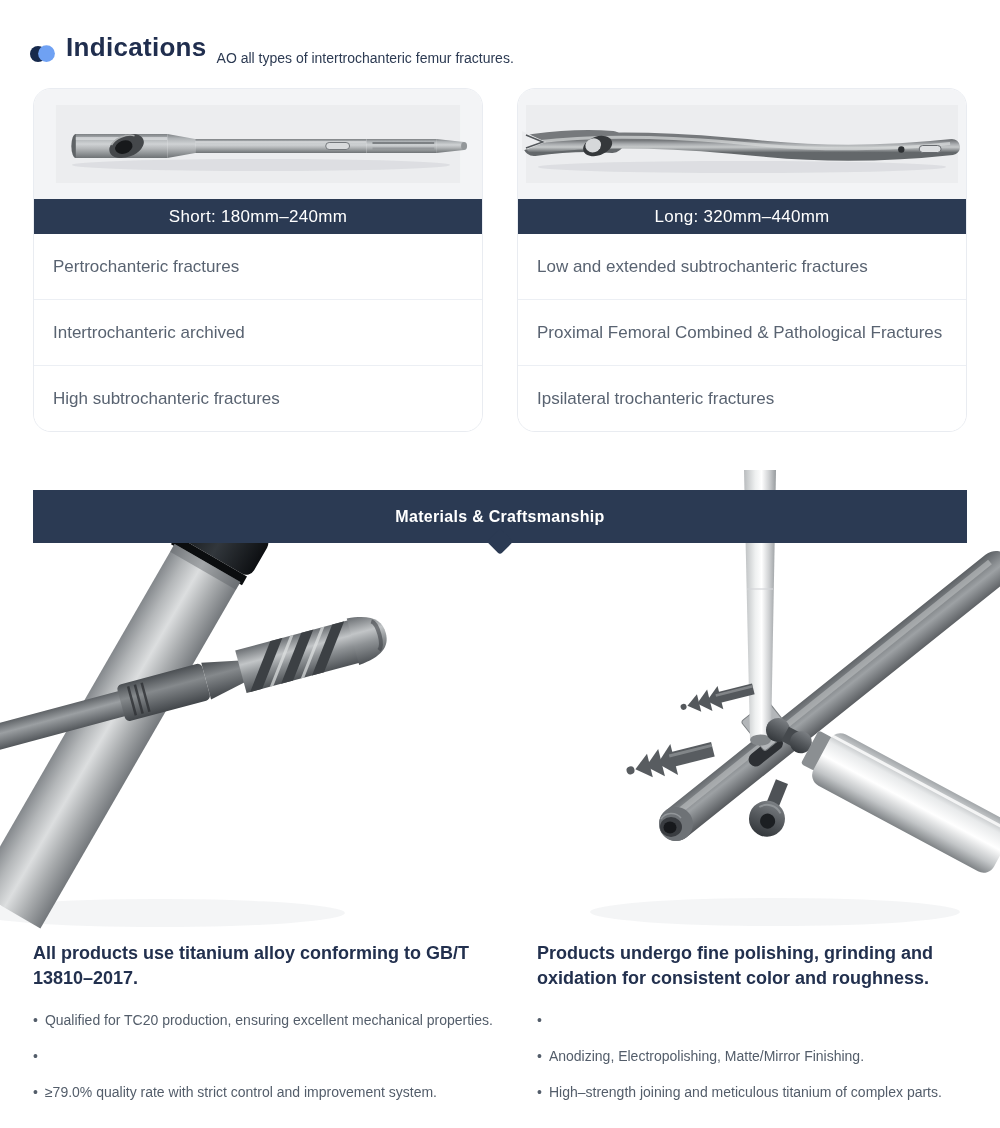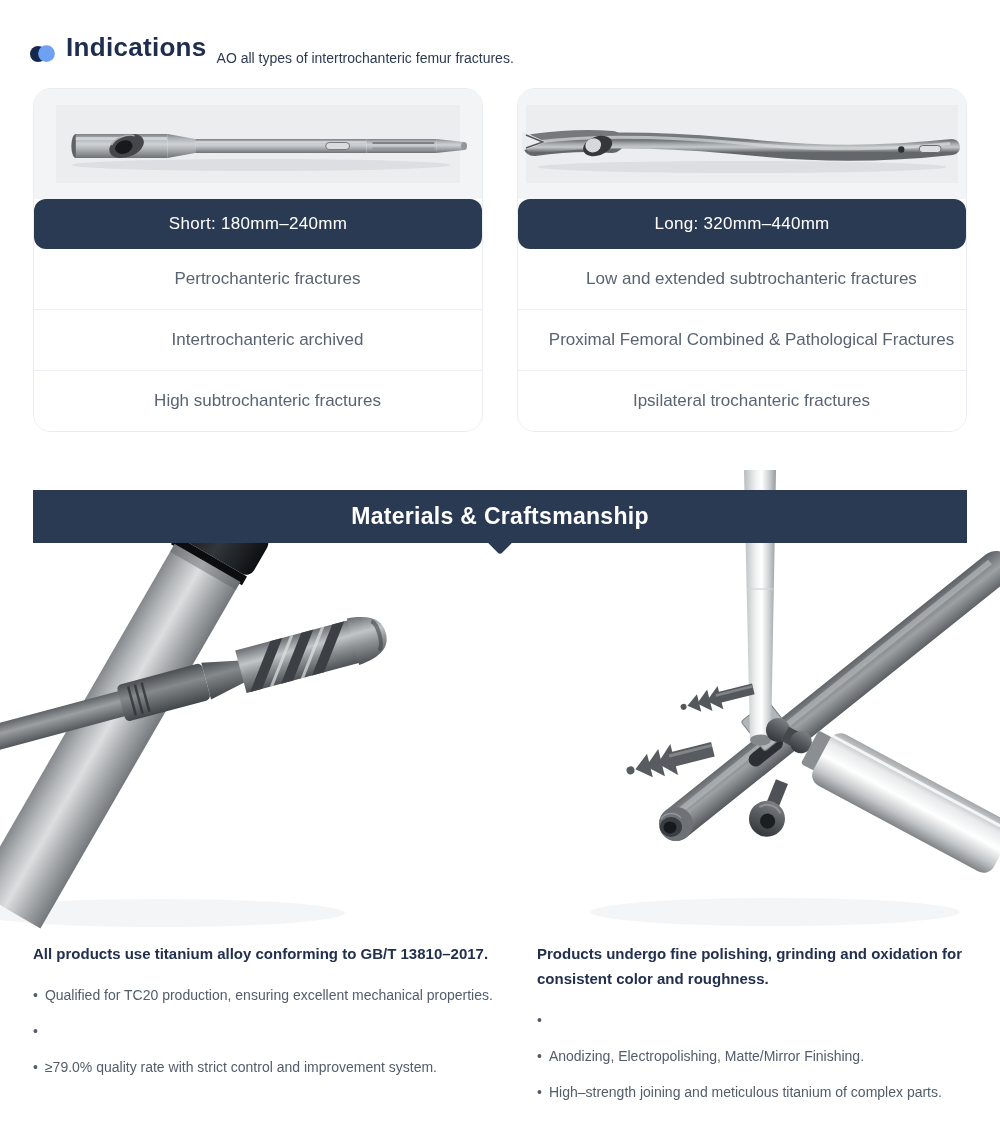--- a/index.html
+++ b/index.html
@@ -10,38 +10,38 @@
   
   .ind-header{position:absolute;left:30px;top:32px;display:flex;align-items:flex-end;}
   .dot-icon{width:26px;height:18px;flex:0 0 auto;}
   .ind-title{font-size:26px;font-weight:700;color:#202e4e;margin-left:10px;letter-spacing:.3px;}
   .ind-sub{font-size:14px;color:#2c3a52;margin-left:10px;position:relative;top:3px;}
   
   .cards{position:absolute;left:33px;top:88px;width:934px;height:344px;display:flex;gap:34px;}
   .card{flex:1;border:1px solid #e9ecf1;border-radius:18px;overflow:hidden;display:flex;flex-direction:column;background:#ffffff;box-sizing:border-box;}
   .card-photo{height:110px;background:#f3f4f6;position:relative;flex:0 0 auto;}
   .card-photo svg{display:block;width:100%;height:100%;}
-  .size-bar{height:50px;background:#2b3a53;color:#ffffff;display:flex;align-items:center;justify-content:center;
-    font-size:17px;letter-spacing:.3px;flex:0 0 auto;border-radius:12px;}
+  .size-bar{height:35px;background:#2b3a53;color:#ffffff;display:flex;align-items:center;justify-content:center;
+    font-size:17px;letter-spacing:.3px;flex:0 0 auto;}
   .rows{flex:1;display:flex;flex-direction:column;background:#ffffff;}
-  .row{flex:1;display:flex;align-items:center;padding-left:19px;font-size:17px;color:#596371;border-top:1px solid #eceff4;justify-content:center;}
+  .row{flex:1;display:flex;align-items:center;padding-left:19px;font-size:17px;color:#596371;border-top:1px solid #eceff4;}
   .row:first-child{border-top:none;}
   
   .photo-left{position:absolute;left:0;top:505px;width:470px;height:430px;z-index:1;}
   .photo-right{position:absolute;left:560px;top:470px;width:440px;height:465px;z-index:1;}
   .photo-left svg,.photo-right svg{display:block;}
   .banner{position:absolute;left:33px;top:490px;width:934px;height:53px;background:#2b3a53;z-index:2;
-    display:flex;align-items:center;justify-content:center;color:#ffffff;font-size:23px;font-weight:700;letter-spacing:.3px;}
+    display:flex;align-items:center;justify-content:center;color:#ffffff;font-size:16px;font-weight:700;letter-spacing:.3px;}
   .banner::after{content:"";position:absolute;left:50%;bottom:-8px;width:19px;height:19px;background:#2b3a53;
     transform:translateX(-50%) rotate(45deg);border-radius:3px;}
   
   .col{position:absolute;top:941px;z-index:3;}
   .col-left{left:33px;width:490px;}
   .col-right{left:537px;width:450px;}
-  .col-heading{font-size:15px;line-height:25px;font-weight:700;color:#22304e;}
+  .col-heading{font-size:18px;line-height:25px;font-weight:700;color:#22304e;}
   .bullets{margin-top:21px;}
   .bullet{display:flex;align-items:flex-start;font-size:14px;color:#535d6a;margin-bottom:20px;white-space:nowrap;}
   .bullet .glyph{margin-right:7px;color:#535d6a;flex:0 0 auto;}
 </style>
 </head>
 <body>
 
 <div class="page">
 
   <div class="ind-header">

